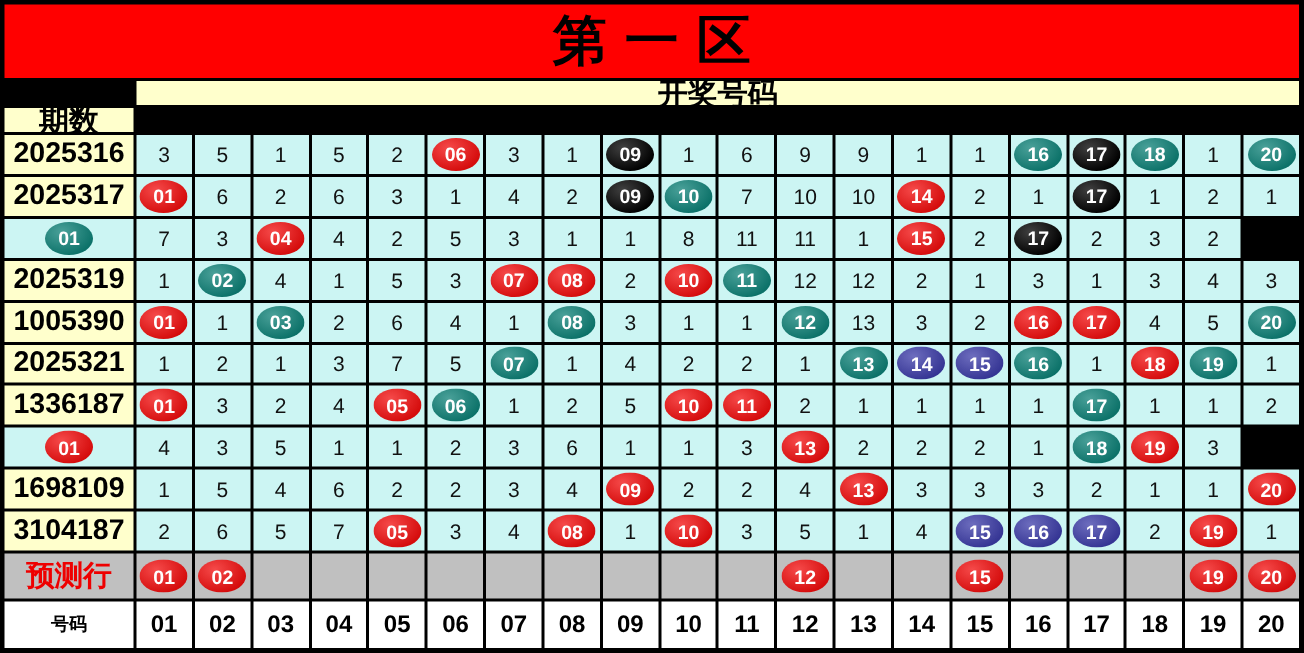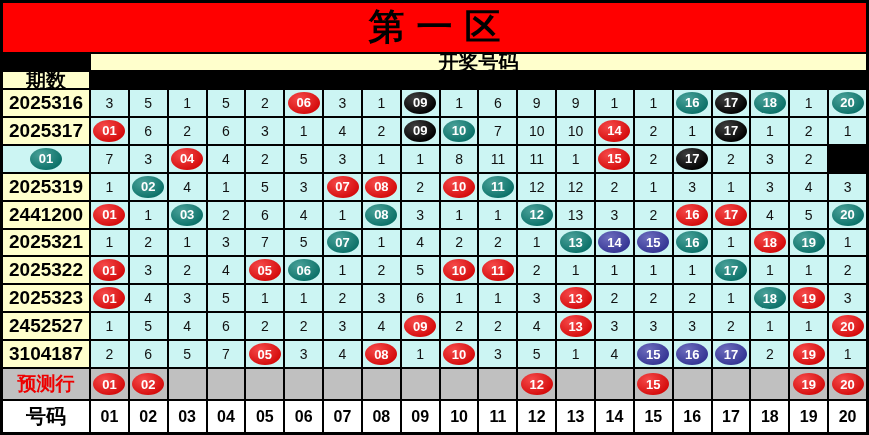--- a/index.html
+++ b/index.html
@@ -29,21 +29,21 @@
   .header-row { flex:0 0 34px; }
   .pred-row   { flex:0 0 30px; }
   .footer-row { flex:0 0 31px; }
   .span20 { grid-column:2 / 22; }
   .cell { display:flex; align-items:center; justify-content:center; overflow:hidden; }
   .label-cell  { background:#ffffcc; font-weight:bold; font-size:20px; color:#000; }
   .period-cell { background:#ffffcc; font-weight:bold; font-size:19px; color:#000; }
   .num-cell    { background:#ccf5f3; font-size:14px; color:#111; }
   .pred-label  { background:#c0c0c0; color:#ee0000; font-weight:bold; font-size:19px; }
   .pred-cell   { background:#c0c0c0; }
-  .footer-label{ background:#ffffff; font-weight:bold; font-size:20px; color:#000; }
+  .footer-label{ background:#ffffff; font-weight:bold; font-size:12px; color:#000; }
   .footer-cell { background:#ffffff; font-weight:bold; font-size:16px; color:#000; }
   .ball {
     width:32px; height:22px; border-radius:50%;
     color:#fff; font-weight:bold; font-size:13px;
     display:flex; align-items:center; justify-content:center;
     background-image:radial-gradient(ellipse at 35% 30%, rgba(255,255,255,0.25), rgba(0,0,0,0.12) 75%);
   }
 </style>
 </head>
 <body>
@@ -301,21 +301,21 @@
             <span class="plain">3</span>
           </div>
           <div class="cell num-cell">
             <span class="plain">4</span>
           </div>
           <div class="cell num-cell">
             <span class="plain">3</span>
           </div>
         </div>
         <div class="row">
-          <div class="cell period-cell">2441200</div>
+          <div class="cell period-cell">1005390</div>
           <div class="cell num-cell">
             <span class="ball" style="background-color: rgb(242, 13, 13);">01</span>
           </div>
           <div class="cell num-cell">
             <span class="plain">1</span>
           </div>
           <div class="cell num-cell">
             <span class="ball" style="background-color: rgb(13, 129, 119);">03</span>
           </div>
           <div class="cell num-cell">
@@ -427,21 +427,21 @@
             <span class="ball" style="background-color: rgb(242, 13, 13);">18</span>
           </div>
           <div class="cell num-cell">
             <span class="ball" style="background-color: rgb(13, 129, 119);">19</span>
           </div>
           <div class="cell num-cell">
             <span class="plain">1</span>
           </div>
         </div>
         <div class="row">
-          <div class="cell period-cell">2025322</div>
+          <div class="cell period-cell">1336187</div>
           <div class="cell num-cell">
             <span class="ball" style="background-color: rgb(242, 13, 13);">01</span>
           </div>
           <div class="cell num-cell">
             <span class="plain">3</span>
           </div>
           <div class="cell num-cell">
             <span class="plain">2</span>
           </div>
           <div class="cell num-cell">
@@ -490,21 +490,20 @@
             <span class="plain">1</span>
           </div>
           <div class="cell num-cell">
             <span class="plain">1</span>
           </div>
           <div class="cell num-cell">
             <span class="plain">2</span>
           </div>
         </div>
         <div class="row">
-          <div class="cell period-cell">2025323</div>
           <div class="cell num-cell">
             <span class="ball" style="background-color: rgb(242, 13, 13);">01</span>
           </div>
           <div class="cell num-cell">
             <span class="plain">4</span>
           </div>
           <div class="cell num-cell">
             <span class="plain">3</span>
           </div>
           <div class="cell num-cell">
@@ -553,21 +552,21 @@
             <span class="ball" style="background-color: rgb(13, 129, 119);">18</span>
           </div>
           <div class="cell num-cell">
             <span class="ball" style="background-color: rgb(242, 13, 13);">19</span>
           </div>
           <div class="cell num-cell">
             <span class="plain">3</span>
           </div>
         </div>
         <div class="row">
-          <div class="cell period-cell">2452527</div>
+          <div class="cell period-cell">1698109</div>
           <div class="cell num-cell">
             <span class="plain">1</span>
           </div>
           <div class="cell num-cell">
             <span class="plain">5</span>
           </div>
           <div class="cell num-cell">
             <span class="plain">4</span>
           </div>
           <div class="cell num-cell">

